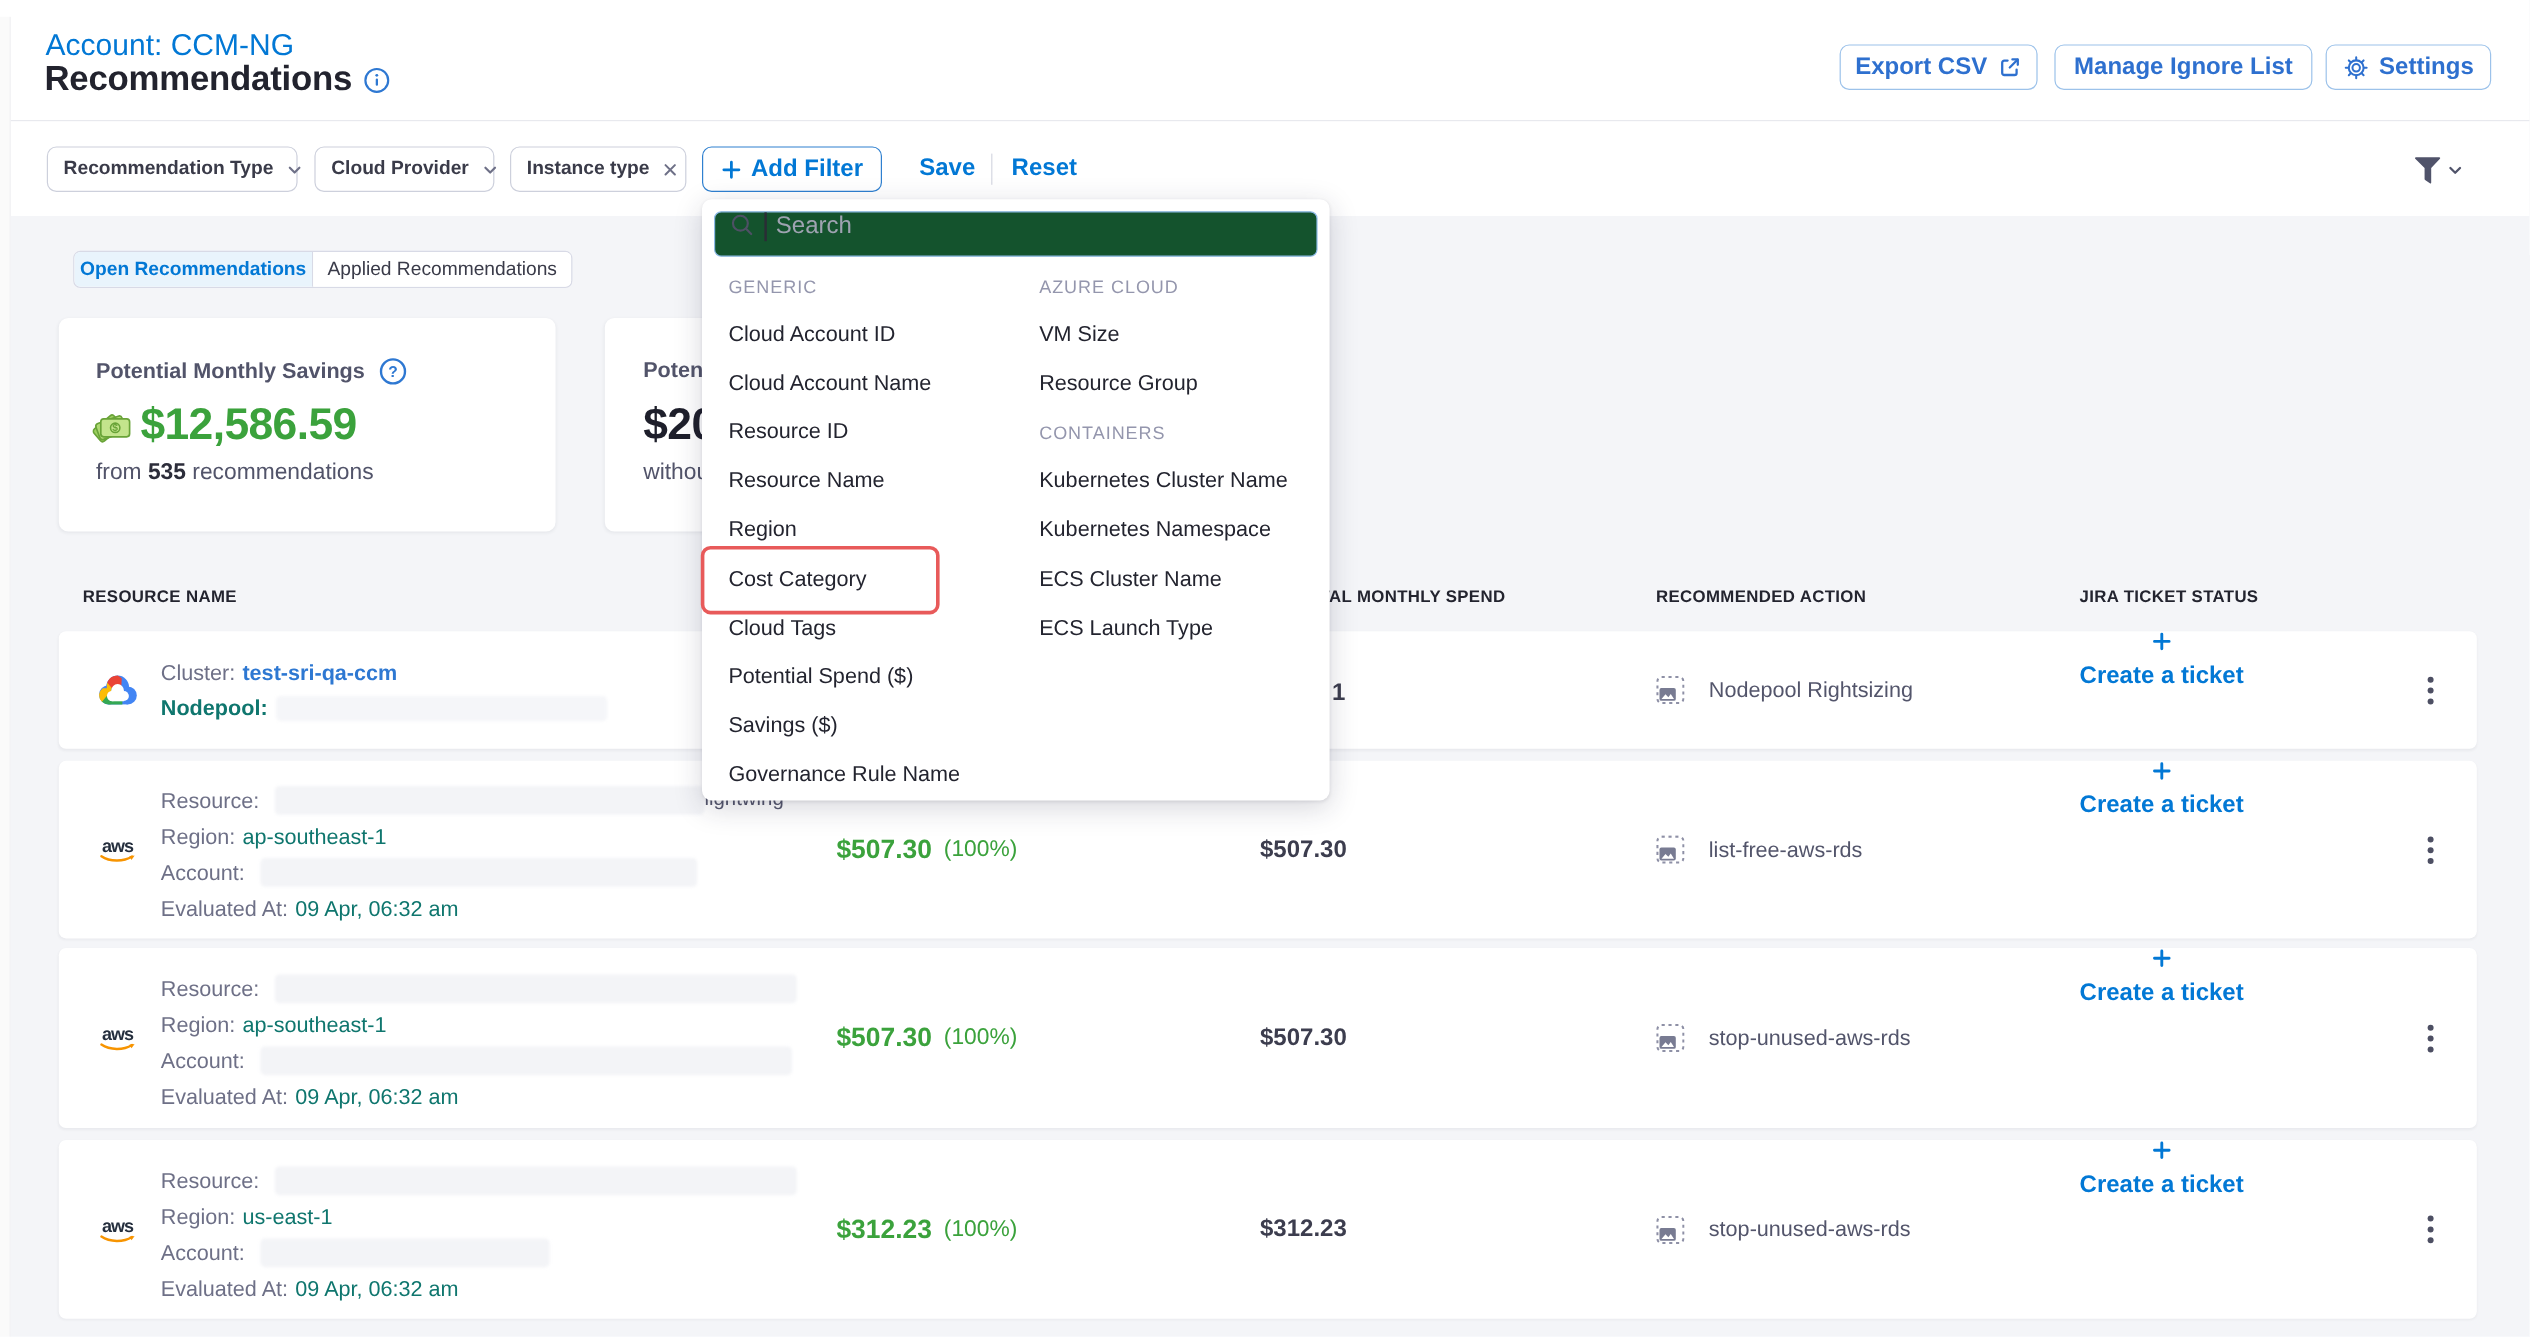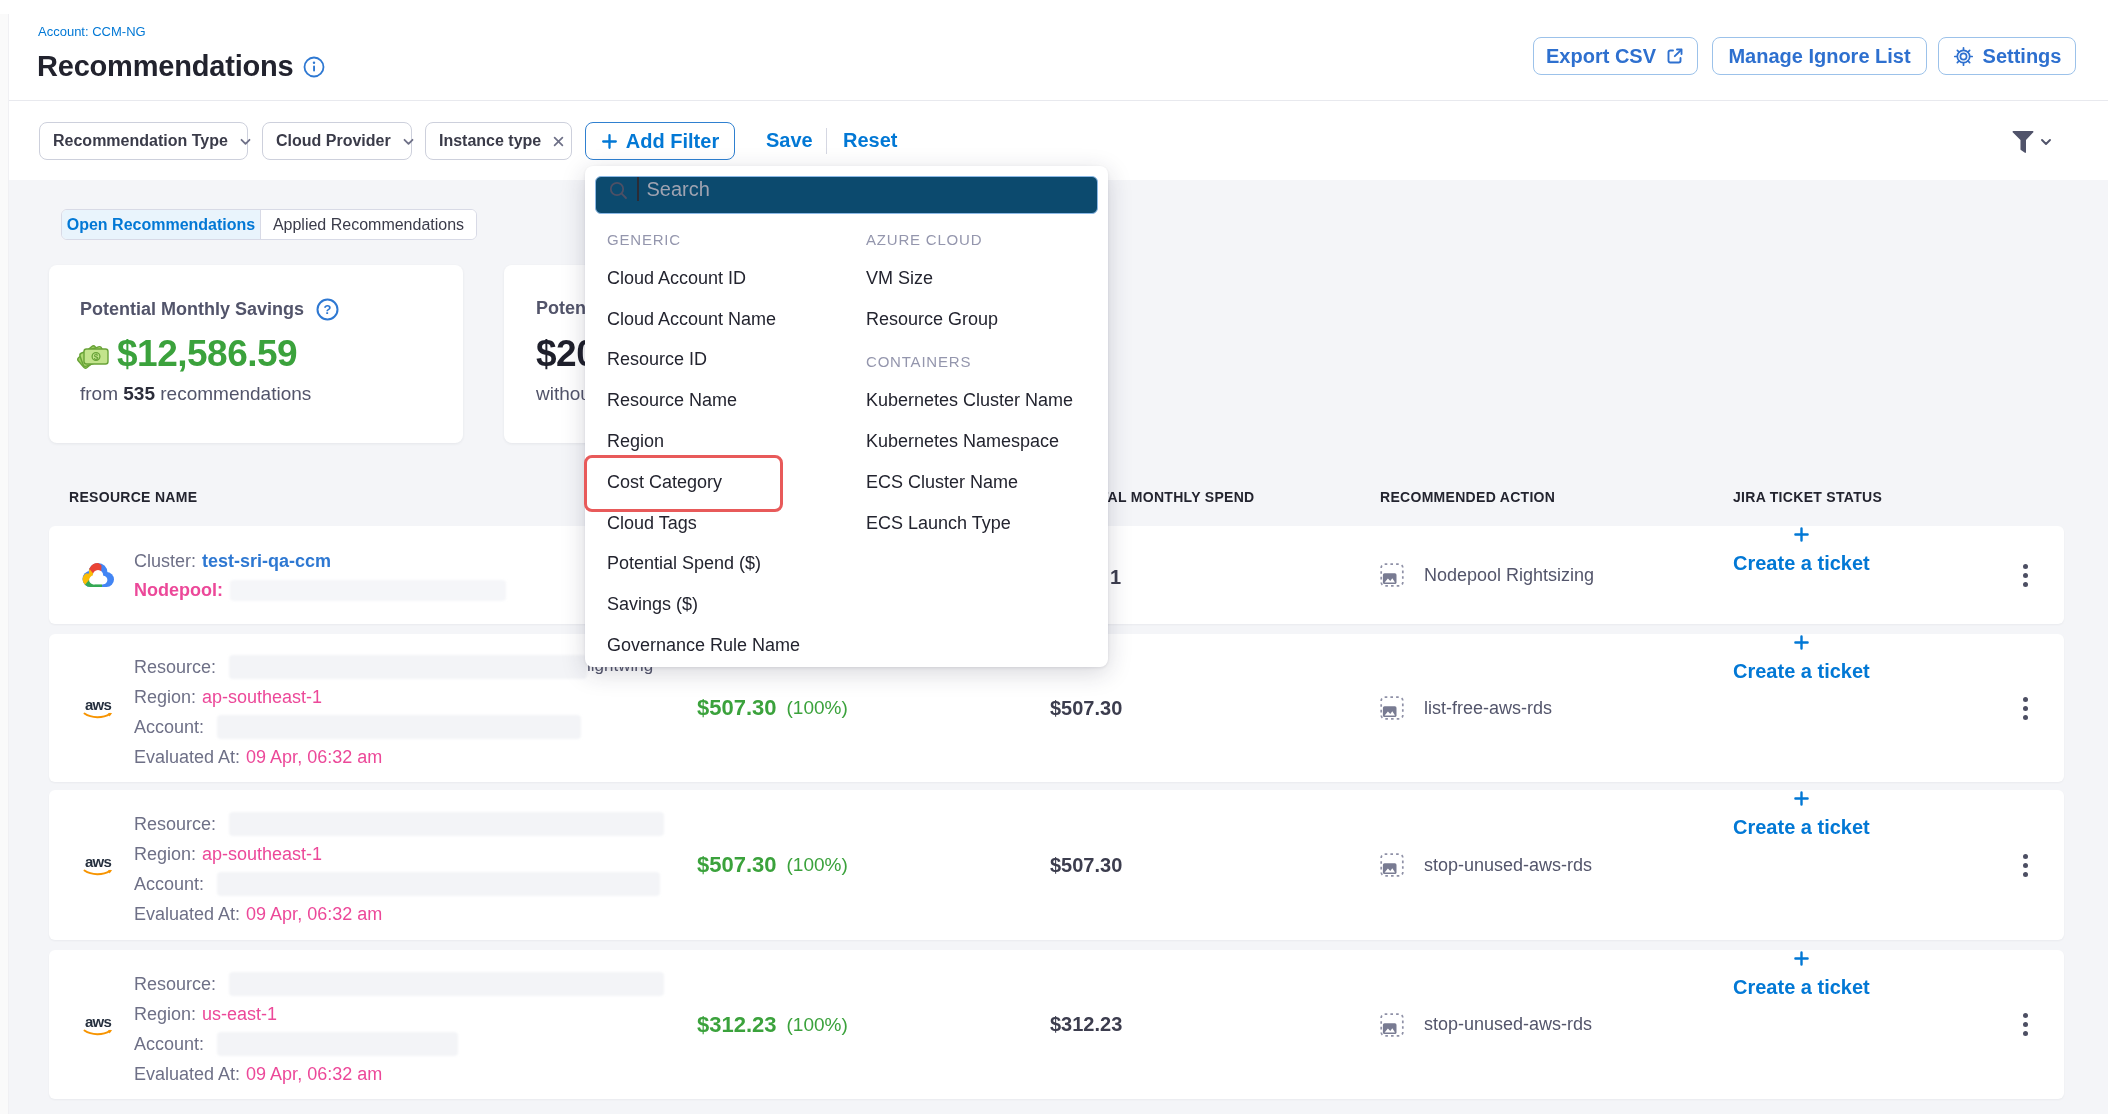--- a/index.html
+++ b/index.html
@@ -10,21 +10,21 @@
     -webkit-font-smoothing:antialiased;
   }
   .abs { position:absolute; }
 
   
   #left-strip { left:0; top:14px; width:9px; bottom:0; background:#fafafa; border-right:1px solid #f0f0f3; }
   #header-divider { left:9px; right:0; top:100px; height:1px; background:#e8e9ee; }
   #main-bg { left:9px; right:0; top:180px; bottom:0; background:#f4f5f8; }
 
   
-  #account-link { left:38px; top:24px; font-size:13px; color:#0278d5; }
+  #account-link { left:38px; top:24px; font-size:25px; color:#0278d5; }
   #page-title-row { left:37px; top:50px; display:flex; align-items:center; gap:10px; }
   #page-title { font-size:29px; font-weight:700; color:#22232e; letter-spacing:-0.2px; }
   .hdr-btn {
     top:37px; height:38px; border:1.5px solid #9cc2ea; border-radius:8px; background:#fff;
     display:flex; align-items:center; justify-content:center; gap:9px;
     color:#2e70cf; font-size:20px; font-weight:700; cursor:pointer;
   }
   #btn-export { left:1533px; width:165px; }
   #btn-ignore { left:1712px; width:215px; }
   #btn-settings { left:1938px; width:138px; }
@@ -82,21 +82,21 @@
   .cell-logo { left:32px; width:34px; justify-content:center; }
   .cell-savings { left:648px; gap:10px; }
   .cell-spend { left:1001px; }
   .cell-action { left:1331px; gap:20px; }
   .cell-jira { left:1684px; gap:9px; cursor:pointer;flex-direction:column; }
   .cell-dots { left:1966px; width:20px; justify-content:center; cursor:pointer; }
 
   .lines { position:absolute; left:85px; top:18px; }
   .line { height:30px; display:flex; align-items:center; font-size:18px; white-space:nowrap; }
   .lab { color:#6e7087; margin-right:6px; }
-  .val { color:#ec4899; }
+  .val { color:#0f766e; }
   .link-val { color:#2e78d2; font-weight:700; }
   .savings-amt { font-size:22px; font-weight:700; color:#3ba23c; }
   .savings-pct { font-size:19px; font-weight:400; color:#3ba23c; }
   .spend-amt { font-size:20px; font-weight:700; color:#3c3d4e; }
   .action-label { font-size:18px; color:#53556b; }
   .jira-label { font-size:20px; font-weight:700; color:#0278d5; }
   .rbar { display:inline-block; height:24px; background:#f3f4f7; border-radius:4px; margin-left:7px; filter:blur(1.2px); }
 
   .dots { display:flex; flex-direction:column; gap:4px; }
   .dots i { width:5px; height:5px; border-radius:50%; background:#4d4f63; }
@@ -105,22 +105,22 @@
   #frag-lightwing { left:587px; top:656px; font-size:17px; color:#55576d; z-index:5; }
   #frag-row1-spend { left:1110px; top:566px; font-size:20px; font-weight:700; color:#3c3d4e; z-index:5; }
 
   
   #filter-panel {
     left:585px; top:166px; width:523px; height:501px; background:#fff; border-radius:8px;
     box-shadow:0 6px 24px rgba(35,36,60,0.18), 0 1px 3px rgba(35,36,60,0.1); z-index:40;
   }
   #panel-search {
     position:absolute; left:10px; top:10px; width:503px; height:38px;
-    border:1.5px solid #8cb9e6; border-radius:6px; background:#0c4a6e;
-    display:flex; align-items:flex-end; padding:12px 12px; gap:8px;
+    border:1.5px solid #8cb9e6; border-radius:6px; background:#14532d;
+    display:flex; align-items:flex-start; padding:0 12px; gap:8px;
   }
   #search-caret { width:1.5px; height:24px; background:#2b2c36; }
   #search-placeholder { font-size:20px; color:#9fa3b1; }
   .panel-sec-head { position:absolute; font-size:15px; font-weight:400; color:#9496ad; letter-spacing:0.8px; }
   .panel-item { position:absolute; font-size:18px; color:#23242f; cursor:pointer; white-space:nowrap; }
 
   #red-annotation { left:584px; top:455px; width:199px; height:57px; border:3px solid #e85a5a; border-radius:8px; z-index:60; pointer-events:none; }
 
   svg { display:block; }
 </style>

